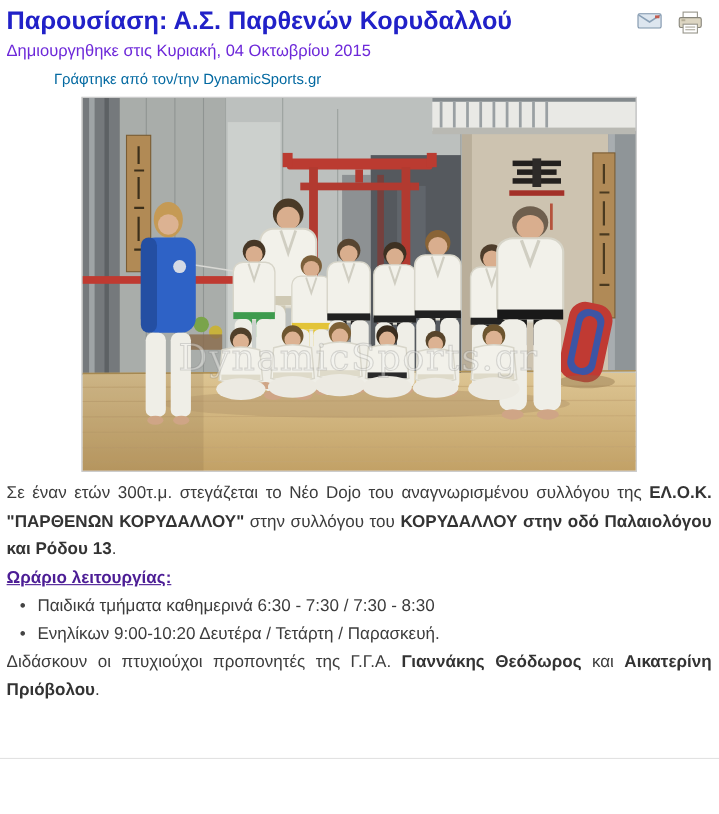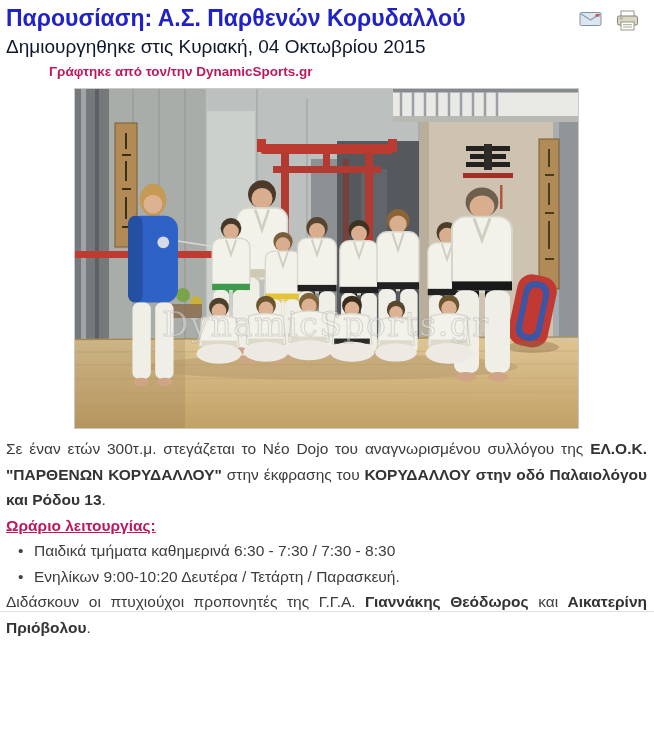--- a/index.html
+++ b/index.html
@@ -2,43 +2,43 @@
 <html><head>
 <meta charset="utf-8">
 <style>
   * { margin:0; padding:0; box-sizing:border-box; }
   html,body { background:#ffffff; }
   body {
     width:654px; height:740px; overflow:hidden;
     font-family:"Liberation Sans","DejaVu Sans",sans-serif;
     color:#3c3c3c;
   }
-  .page { width:654px; height:612px; padding:3px 7px 0 6px; border-bottom:1px solid #e2e2e2; }
+  .page { width:654px; height:690px; padding:3px 7px 0 6px; border-bottom:1px solid #e2e2e2; }
 
   
   .header-row { display:flex; justify-content:space-between; align-items:flex-start; }
   .page-title {
     font-size:23px; font-weight:bold; color:#2121c8;
     line-height:30px; letter-spacing:0;
   }
   .tools { display:flex; gap:13px; margin:7px 8px 0 0; }
   .tool { display:inline-block; cursor:pointer; text-decoration:none; line-height:0; }
 
-  .created { margin-top:5px; font-size:19px; color:#0f172a; line-height:18px; }
-  .author  { margin-top:7px; font-size:13.5px; font-weight:bold; color:#be185d; line-height:18px;padding-left:43px; }
+  .created { margin-top:5px; font-size:15px; color:#6d28d9; line-height:18px; }
+  .author  { margin-top:7px; font-size:13.5px; font-weight:normal; color:#0369a1; line-height:18px;padding-left:43px; }
 
   
   .photo-wrap { width:505px; margin:7px auto 0 auto; border:1px solid #c9c9c9; background:#e5e5e5; line-height:0; }
   .photo-wrap svg { width:503px; height:339px; display:block; }
 
   
   .article { margin-top:7px; font-size:15.5px; line-height:25.5px; color:#3c3c3c; }
   .article p.just { text-align:justify; }
   .b { font-weight:bold; color:#333; }
-  .sched-head { font-weight:bold; text-decoration:underline; color:#be185d; }
+  .sched-head { font-weight:bold; text-decoration:underline; color:#4c1d95; }
   ul.bullets { list-style:none; }
   ul.bullets li { padding-left:12px; }
   ul.bullets .dot { display:inline-block; width:16px; color:#444; }
 </style>
 </head>
 <body>
 
 <div class="page">
 
   <div class="header-row">
@@ -233,21 +233,21 @@
       <use href="#p-sit" transform="translate(234,203) scale(1.35)" style="--hair:#7e6136;--belt:#dedac9"></use>
       <use href="#p-sit" transform="translate(277,206) scale(1.32)" style="--hair:#3a2d1e;--belt:#2a2a2a"></use>
       <use href="#p-sit" transform="translate(321,211) scale(1.22)" style="--hair:#58452c;--belt:#dedac9"></use>
       <use href="#p-sit" transform="translate(374,205) scale(1.38)" style="--hair:#6d552f;--belt:#dedac9"></use>
 
       <text x="251" y="247" text-anchor="middle" font-family="'DejaVu Serif',serif" font-size="33" letter-spacing="1.5" fill="#f5f5f2" fill-opacity="0.42" stroke="#6a6a6a" stroke-opacity="0.22">DynamicSports.gr</text>
     </svg>
   </figure>
 
   <div class="article">
-    <p class="just"><span>Σε έναν ετών 300τ.μ. στεγάζεται το Νέο Dojo του αναγνωρισμένου συλλόγου της </span><span class="b">ΕΛ.Ο.Κ. "ΠΑΡΘΕΝΩΝ ΚΟΡΥΔΑΛΛΟΥ"</span><span> στην έκφρασης του </span><span class="b">ΚΟΡΥΔΑΛΛΟΥ στην οδό Παλαιολόγου και Ρόδου 13</span><span>.</span></p>
+    <p class="just"><span>Σε έναν ετών 300τ.μ. στεγάζεται το Νέο Dojo του αναγνωρισμένου συλλόγου της </span><span class="b">ΕΛ.Ο.Κ. "ΠΑΡΘΕΝΩΝ ΚΟΡΥΔΑΛΛΟΥ"</span><span> στην συλλόγου του </span><span class="b">ΚΟΡΥΔΑΛΛΟΥ στην οδό Παλαιολόγου και Ρόδου 13</span><span>.</span></p>
     <p><span class="sched-head">Ωράριο λειτουργίας:</span></p>
     <ul class="bullets">
       <li><span class="dot">•</span><span>Παιδικά τμήματα καθημερινά 6:30 - 7:30 / 7:30 - 8:30</span></li>
       <li><span class="dot">•</span><span>Ενηλίκων 9:00-10:20 Δευτέρα / Τετάρτη / Παρασκευή.</span></li>
     </ul>
     <p class="just"><span>Διδάσκουν οι πτυχιούχοι προπονητές της Γ.Γ.Α. </span><span class="b">Γιαννάκης Θεόδωρος</span><span> και </span><span class="b">Αικατερίνη Πριόβολου</span><span>.</span></p>
   </div>
 
 </div>
 

